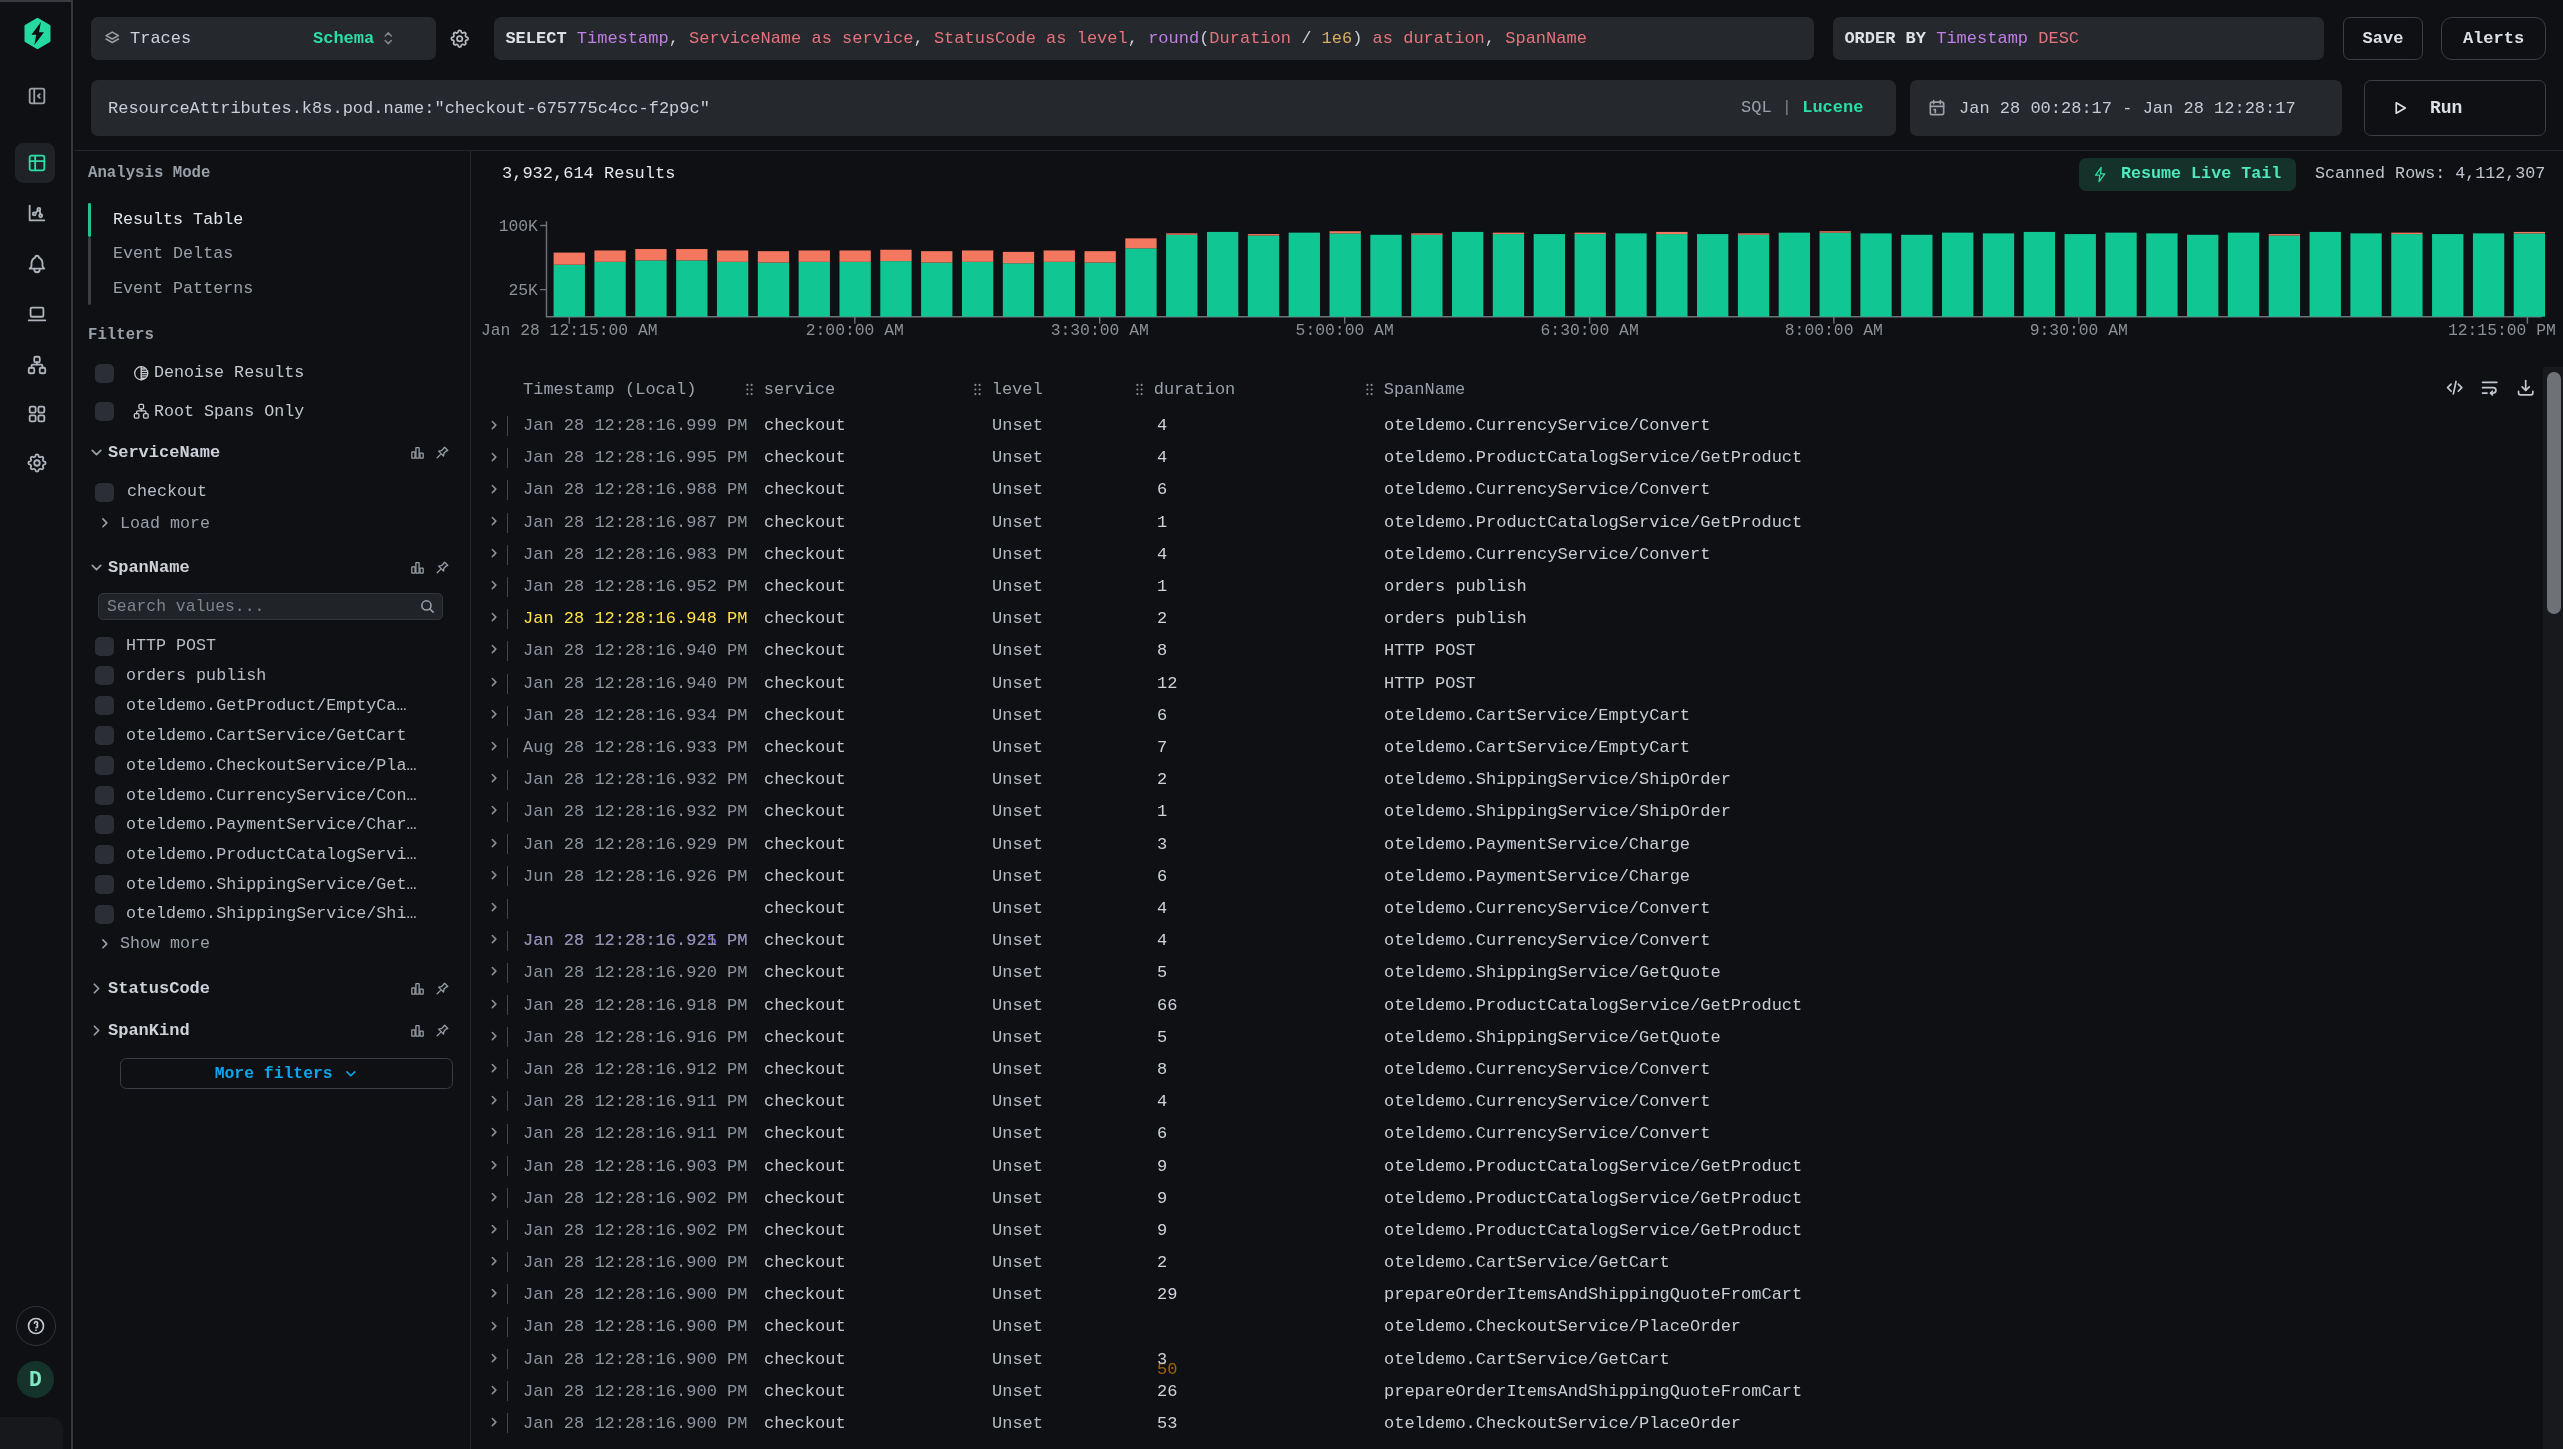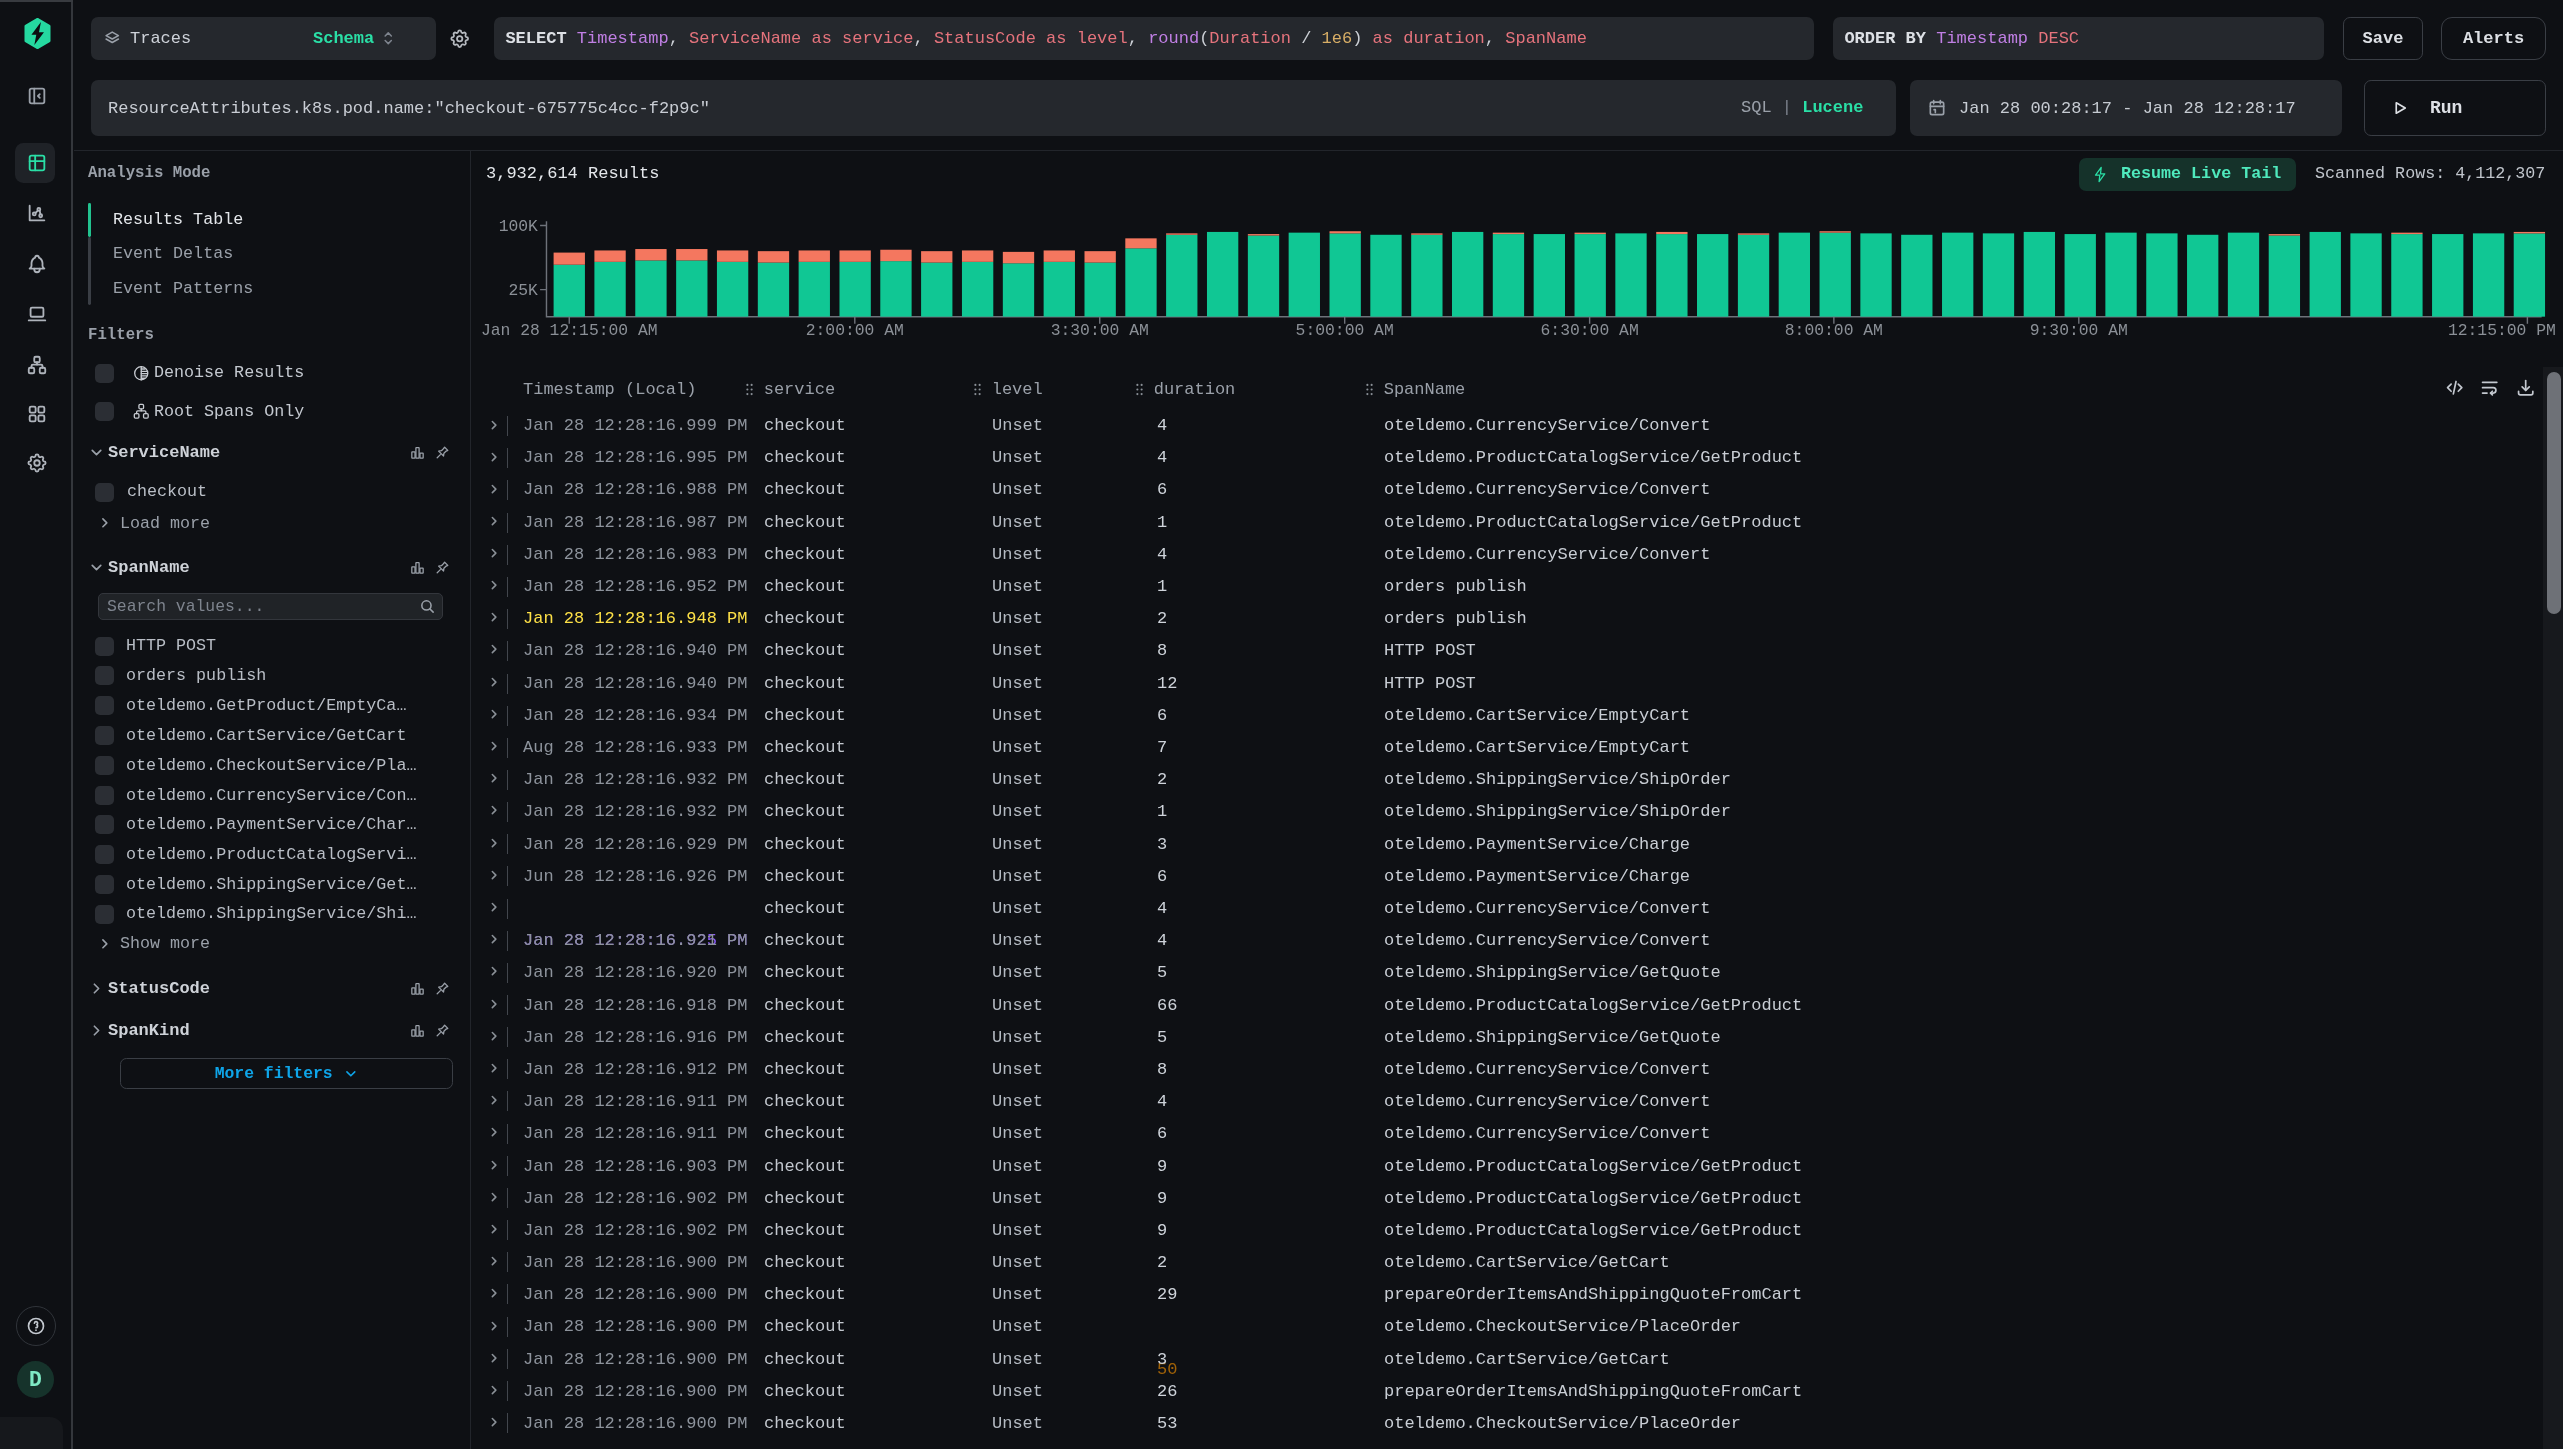--- a/index.html
+++ b/index.html
@@ -276,21 +276,21 @@
     <svg width="17" height="17" viewBox="0 0 24 24" fill="none" stroke="currentColor" stroke-width="1.8" stroke-linecap="round" stroke-linejoin="round">
       <path d="M15 4.5l4.5 4.5-3 1.5-2.5 2.5-.5 4-7-7 4-.5 2.5-2.5z"></path>
       <path d="M9 15l-4.5 4.5"></path>
     </svg>
   </div>
 <div class="flex" style="position:absolute;left:120px;top:1058px;width:333px;height:31px;border:1.4px solid #3a3e45;border-radius:6.4px;box-sizing:border-box;color:#0ea5e9;font-size:16.4px;font-weight:bold;justify-content:center;gap:10px;">More filters <span style="display:inline-flex;margin-top:1.4px;">
       <svg width="15.7" height="15.7" viewBox="0 0 24 24" fill="none" stroke="currentColor" stroke-width="2.4" stroke-linecap="round" stroke-linejoin="round">
         <path d="M6 9l6 6 6-6"></path>
       </svg>
     </span></div>
-<div class="flex" style="position:absolute;left:486px;top:162px;width:427px;height:23px;color:#e4e7eb;font-size:17px;">3,932,614 Results</div>
+<div class="flex" style="position:absolute;left:502px;top:162px;width:427px;height:23px;color:#e4e7eb;font-size:17px;">3,932,614 Results</div>
 <div style="position:absolute;left:2079px;top:158px;width:217px;height:33px;background:#15322a;border-radius:7.1px;"></div>
 <div class="ico" style="position:absolute;left:2092px;top:166px;width:17px;height:17px;color:#2adfa6;">
     <svg width="17" height="17" viewBox="0 0 24 24" fill="none" stroke="currentColor" stroke-width="1.8" stroke-linecap="round" stroke-linejoin="round">
       <path d="M13 2L5 13h6l-1 9 8-11h-6z"></path>
     </svg>
   </div>
 <div class="flex" style="position:absolute;left:2121px;top:158px;width:185px;height:31px;color:#4fe9bd;font-size:16.7px;font-weight:bold;">Resume Live Tail</div>
 <div class="flex" style="position:absolute;left:2315px;top:158px;width:242px;height:31px;color:#c0c5cc;font-size:16.7px;">Scanned Rows: 4,112,307</div>
 <svg class="r" style="left:471px;top:214px;" width="2092" height="132" font-family="&quot;Liberation Mono&quot;, monospace" font-size="23px" viewBox="0 0 2938 185">
     <path d="M106 10 v134 H2908" stroke="#6e727a" stroke-width="2" fill="none"></path>

